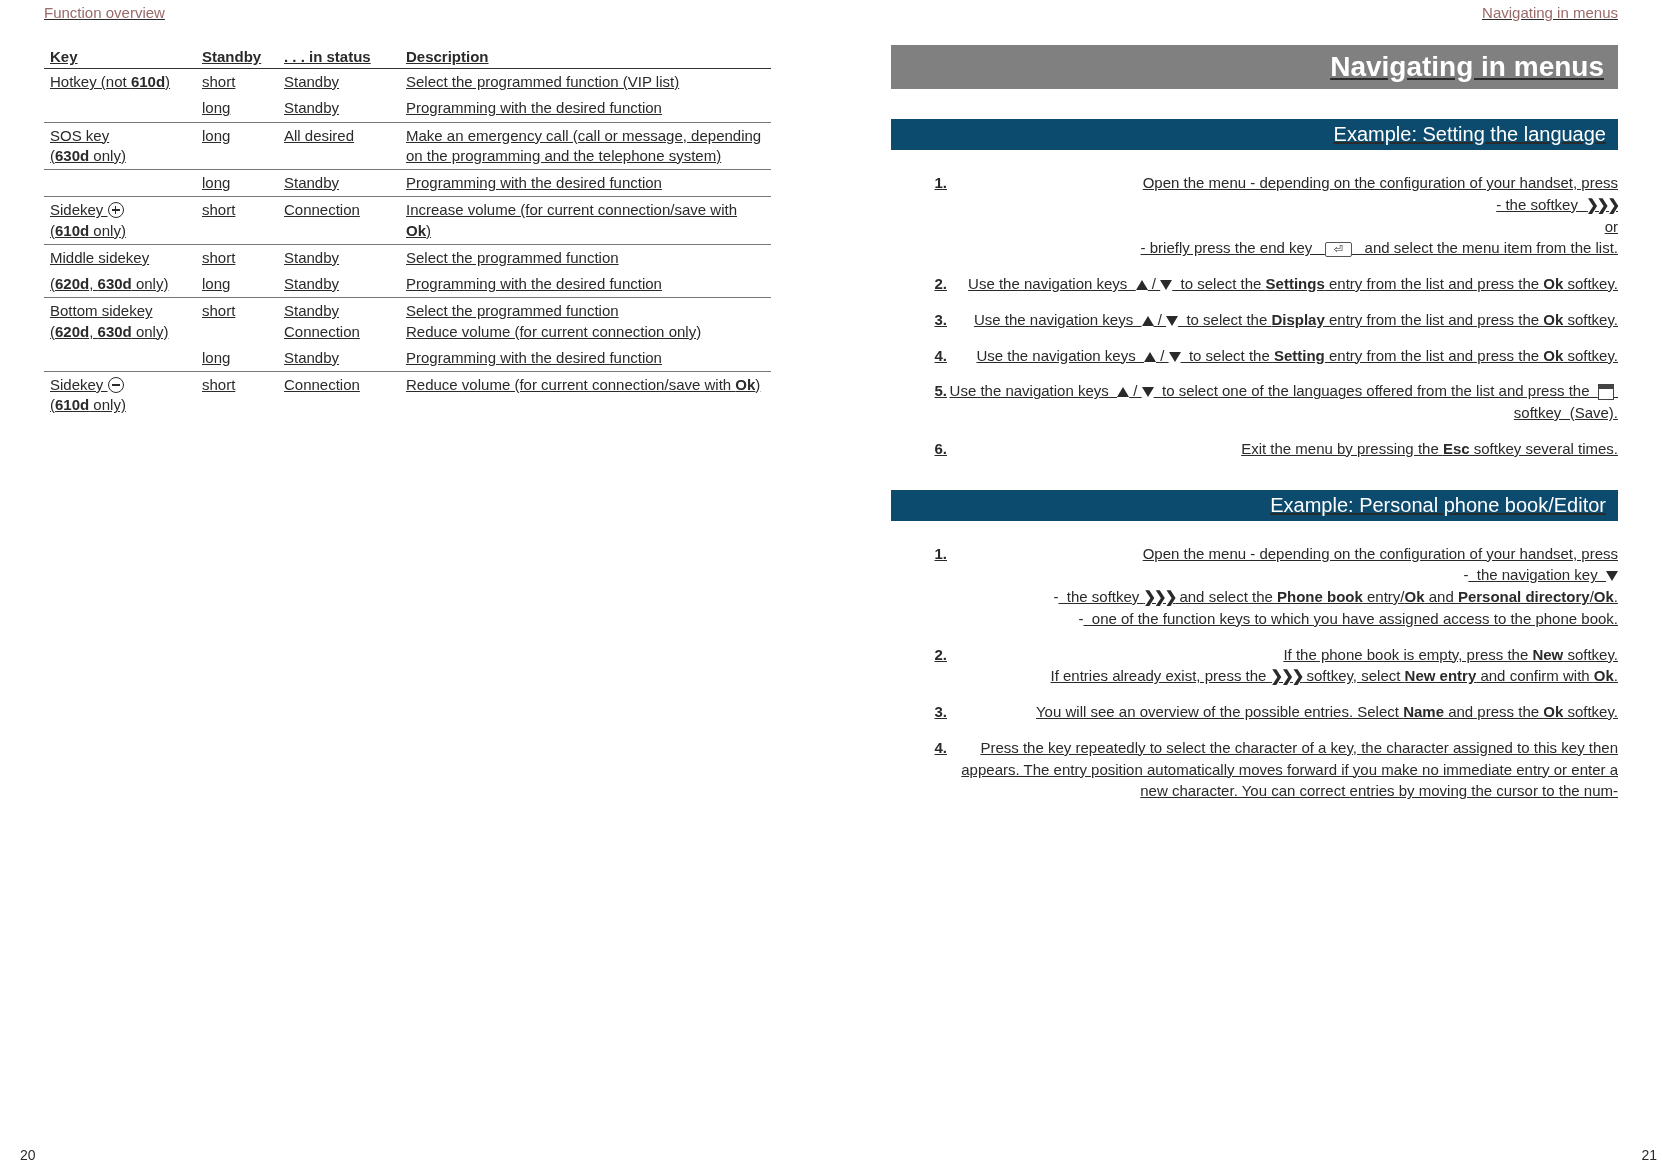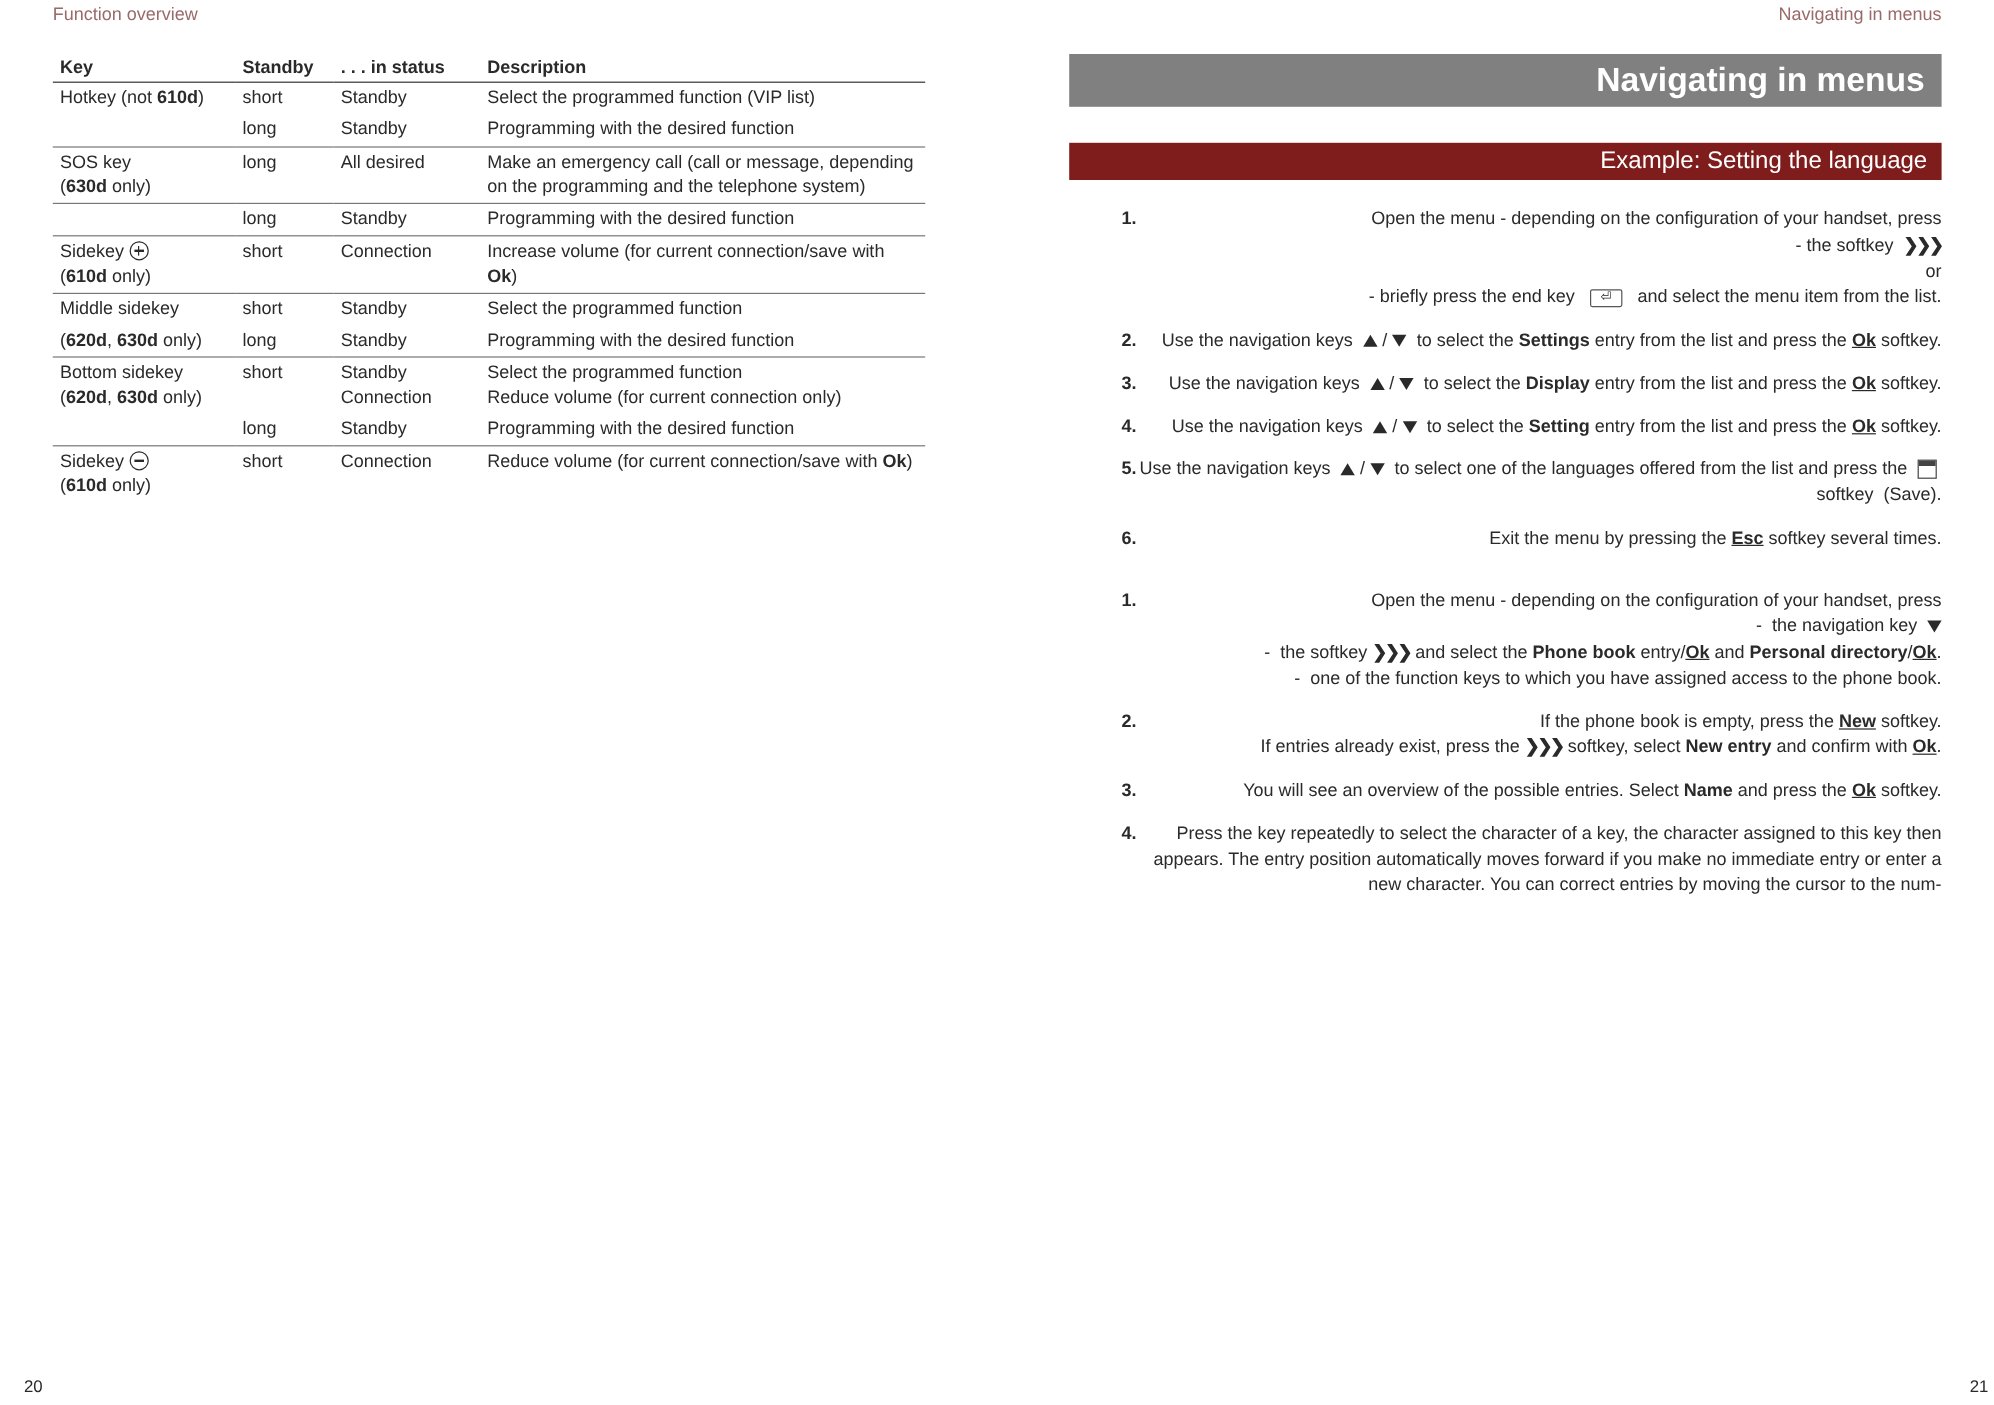--- a/index.html
+++ b/index.html
@@ -12,20 +12,21 @@
     width: 1662px;
     height: 1171px;
     overflow: hidden;
     display: flex;
   }
   .page {
     width: 50%;
     padding: 0 60px 20px 44px;
     box-sizing: border-box;
     position: relative;
+    text-decoration: underline;
   }
   .page-right { padding: 0 44px 20px 60px; text-align: right; }
   .running-head {
     color: #9a6a6a;
     font-size: 15px;
     margin-top: 4px;
     margin-bottom: 24px;
   }
   
   .tbl { width: 100%; border-collapse: collapse; }
@@ -49,21 +50,21 @@
   
   h1.bar {
     background: #808080;
     color: #fff;
     font-size: 28px;
     font-weight: bold;
     padding: 6px 14px;
     margin: 0 0 30px 0;
   }
   h2.bar {
-    background: #7f1d1d;
+    background: #0c4a6e;
     color: #fff;
     font-size: 20px;
     font-weight: normal;
     padding: 4px 12px;
     margin: 0 0 22px 0;
   }
   ol.steps { list-style: none; padding: 0; margin: 0 0 30px 0; }
   ol.steps > li { display: flex; margin-bottom: 14px; line-height: 1.45; }
   ol.steps > li > .num { font-weight: bold; width: 56px; flex-shrink: 0; }
   ol.steps > li > .body { flex: 1; }
@@ -192,20 +193,21 @@
       <li>
         <span class="num">5.</span>
         <span class="body">Use the navigation keys&nbsp; <span class="tri-up"></span> / <span class="tri-down"></span> &nbsp;to select one of the languages offered from the list and press the &nbsp;<span class="save-ic"></span>&nbsp; softkey &nbsp;(Save).</span>
       </li>
       <li>
         <span class="num">6.</span>
         <span class="body">Exit the menu by pressing the <b class="u">Esc</b> softkey several times.</span>
       </li>
     </ol>
 
+  <h2 class="bar">Example: Personal phone book/Editor</h2>
   <ol class="steps" id="steps-b">
       <li>
         <span class="num">1.</span>
         <span class="body">Open the menu - depending on the configuration of your handset, press<br><span class="sub"><span class="dash">-</span>&nbsp; the navigation key &nbsp;<span class="tri-down"></span></span><br><span class="sub"><span class="dash">-</span>&nbsp; the softkey <span class="chevrons">❯❯❯</span> and select the <b>Phone book</b> entry/<b class="u">Ok</b> and <b>Personal directory</b>/<b class="u">Ok</b>.</span><br><span class="sub"><span class="dash">-</span>&nbsp; one of the function keys to which you have assigned access to the phone book.</span></span>
       </li>
       <li>
         <span class="num">2.</span>
         <span class="body">If the phone book is empty, press the <b class="u">New</b> softkey.<br>If entries already exist, press the <span class="chevrons">❯❯❯</span> softkey, select <b>New entry</b> and confirm with <b class="u">Ok</b>.</span>
       </li>
       <li>

